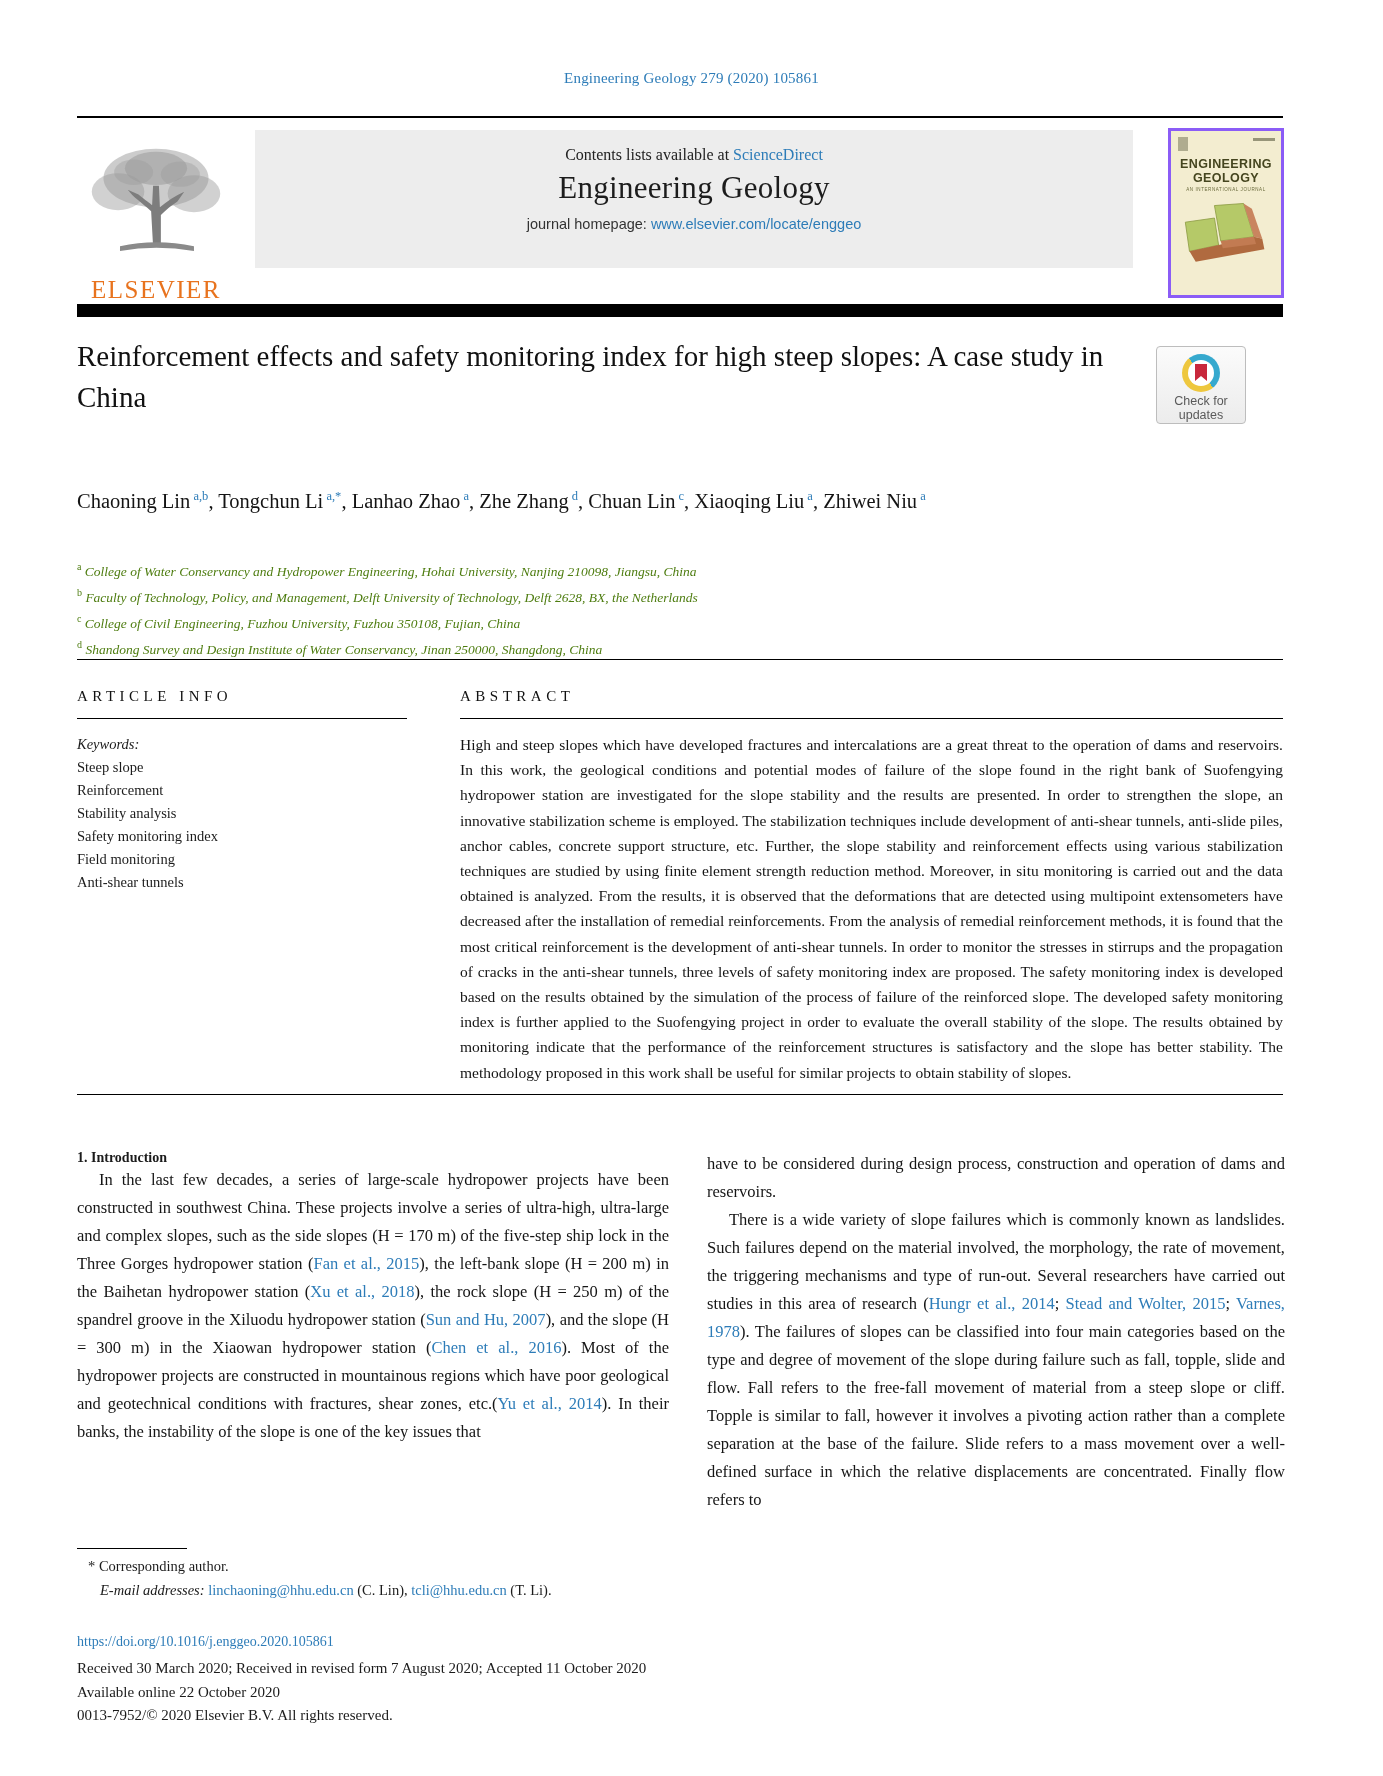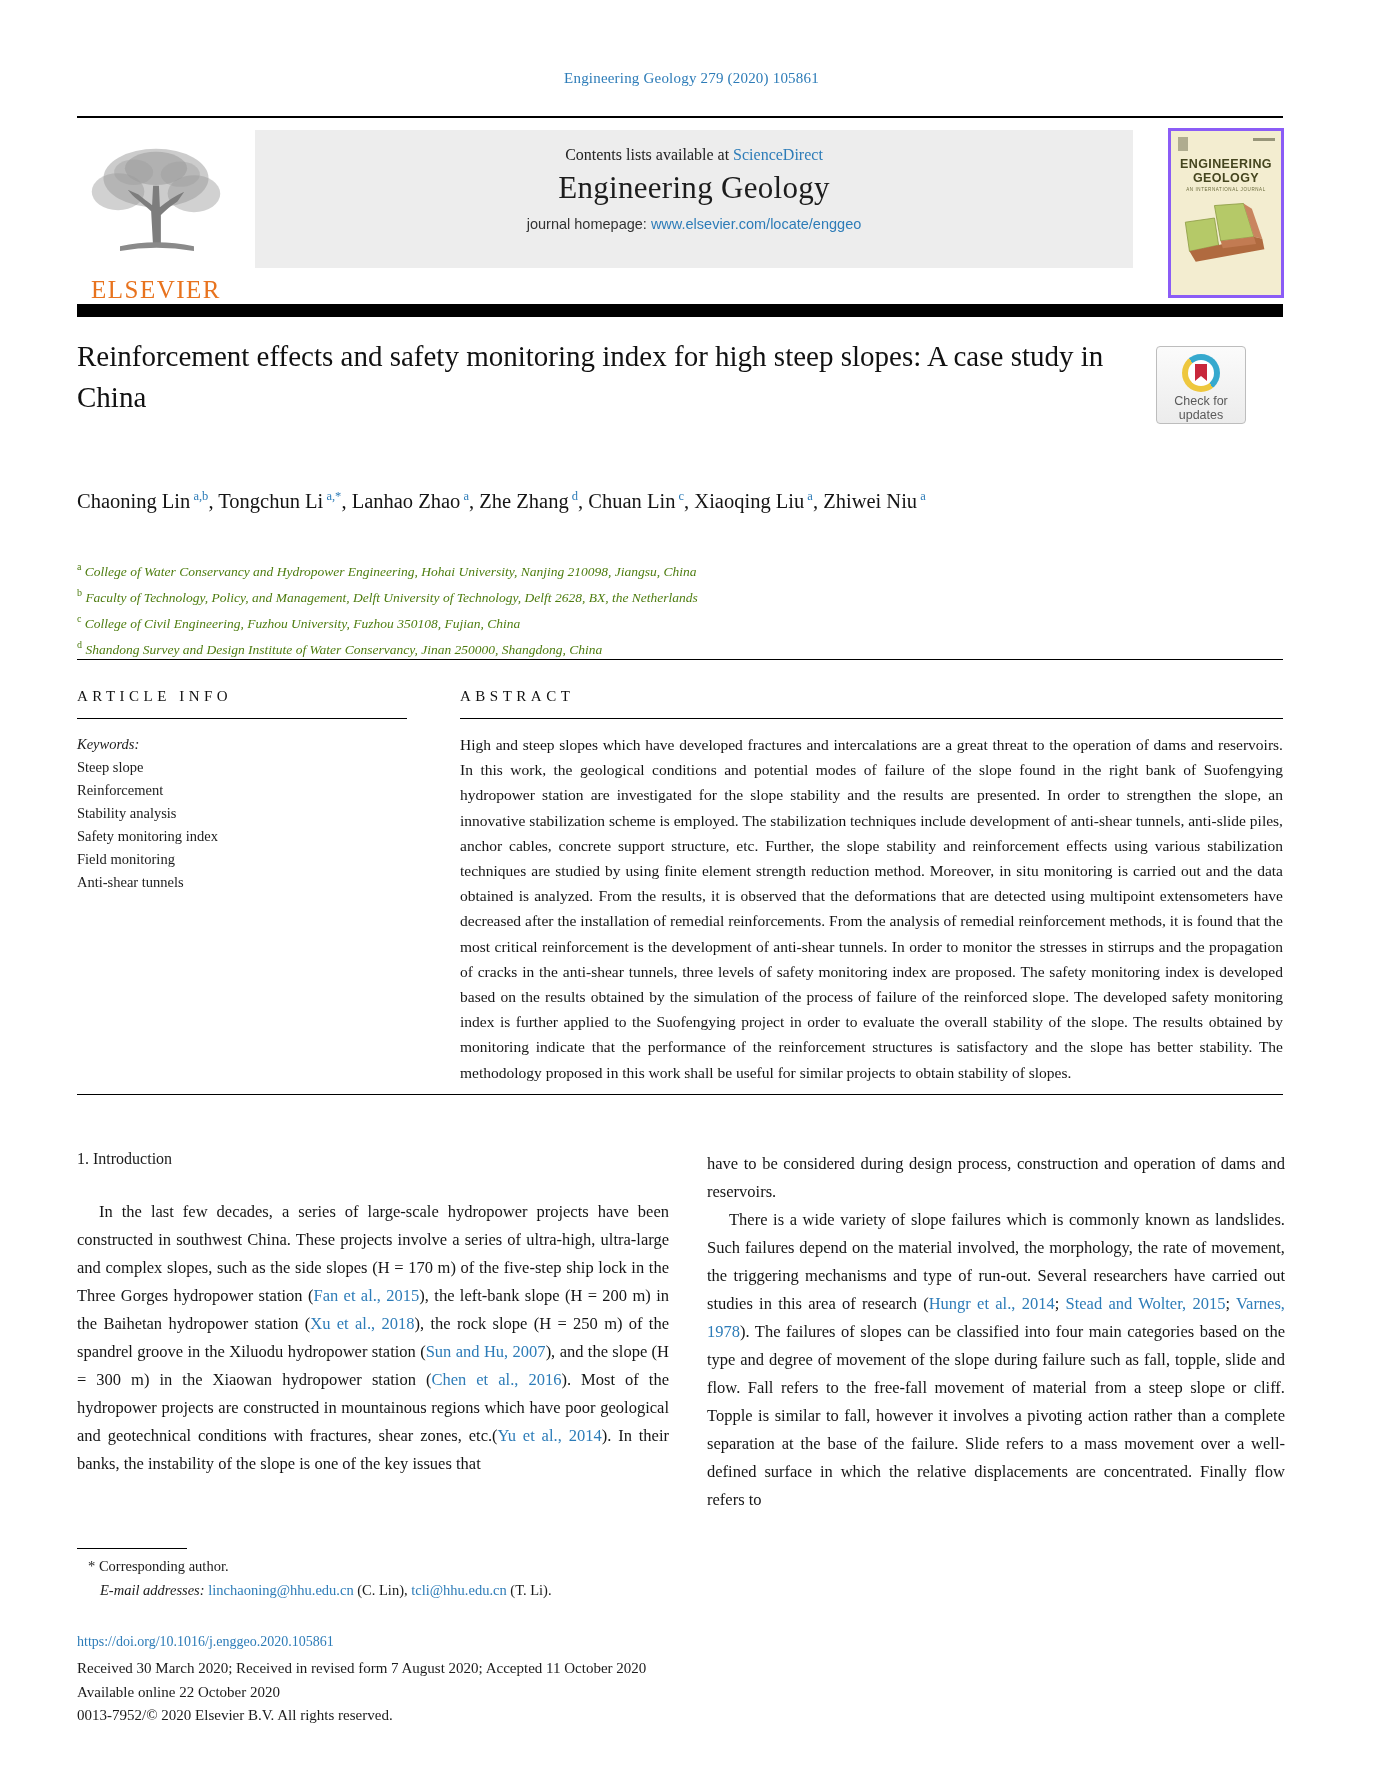--- a/index.html
+++ b/index.html
@@ -73,21 +73,21 @@
   .col-info{position:absolute;left:77px;top:688px;width:330px}
   .col-abs{position:absolute;left:460px;top:688px;width:823px}
   .sec-rule{height:1px;background:#000;margin-top:13px}
   .kw-label{font-style:italic;font-size:14.5px;margin-top:14px;line-height:23px}
   .kw{font-size:14.5px;line-height:23px}
   .abs-text{margin-top:13px;font-size:15.5px;line-height:25.2px;text-align:justify;color:#151515}
   .rule-abs-bottom{top:1094px;height:1px}
 
   .col-left{position:absolute;left:77px;top:1150px;width:592px}
   .col-right{position:absolute;left:707px;top:1150px;width:578px}
-  .col-left h2{font-size:16px;font-weight:normal;margin-bottom:30px}
+  .col-left h2{font-size:14px;font-weight:bold;}
   .para{font-size:16.5px;line-height:28px;text-align:justify;color:#151515}
   .para.indent{text-indent:22px}
   .para + .para{margin-top:0}
   .cite{color:var(--link-blue);text-decoration:none}
 
   .fn-rule{position:absolute;left:77px;top:1548px;width:110px;height:1px;background:#000}
   .fn-line1{position:absolute;left:88px;top:1558px;font-size:14.5px}
   .fn-line2{position:absolute;left:100px;top:1582px;font-size:14.5px}
   .fn-line2 a{color:var(--link-blue);text-decoration:none}
 

